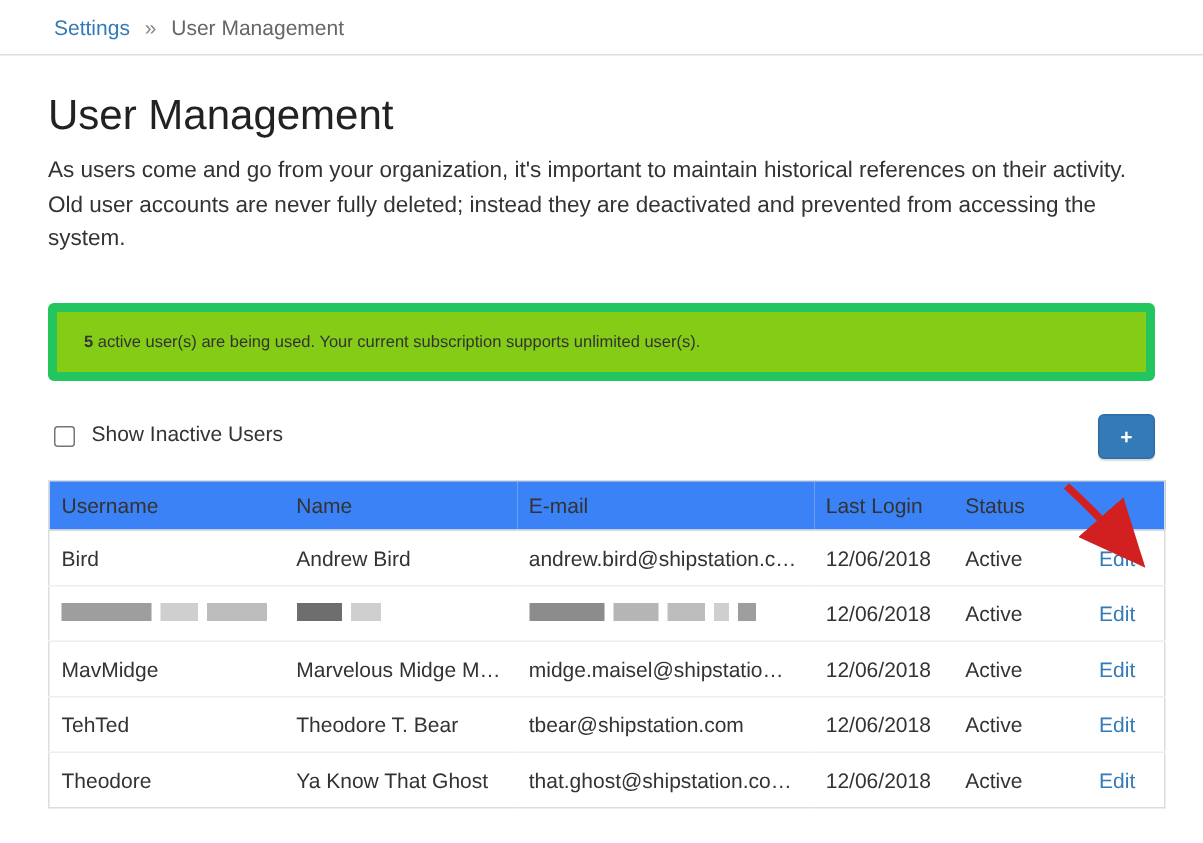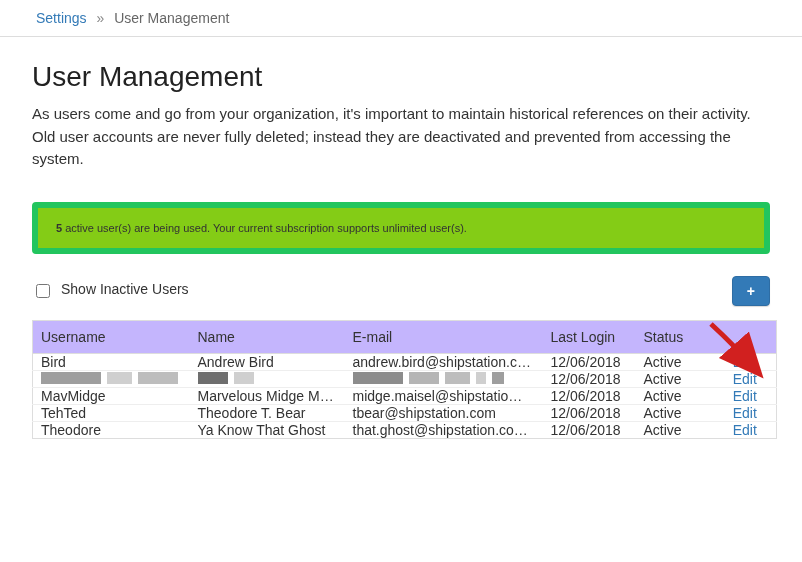--- a/index.html
+++ b/index.html
@@ -83,29 +83,29 @@
   }
   table.users {
     width: 100%;
     border-collapse: collapse;
     border: 1px solid #ddd;
     table-layout: fixed;
   }
   table.users th {
     text-align: left;
     font-weight: 400;
-    background: #c4b5fd;
+    background: #3b82f6;
     border-bottom: 1px solid #ddd;
     padding: 8px 8px;
     font-size: 14px;
     color: #333;
   }
   table.users td {
     border-bottom: 1px solid #eee;
-    padding: 0 8px;
+    padding: 10px 8px;
     font-size: 14px;
     color: #333;
     white-space: nowrap;
     overflow: hidden;
     text-overflow: ellipsis;
     vertical-align: middle;
   }
   table.users tr:last-child td { border-bottom: none; }
   col.c-user { width: 157px; }
   col.c-name { width: 155px; }

